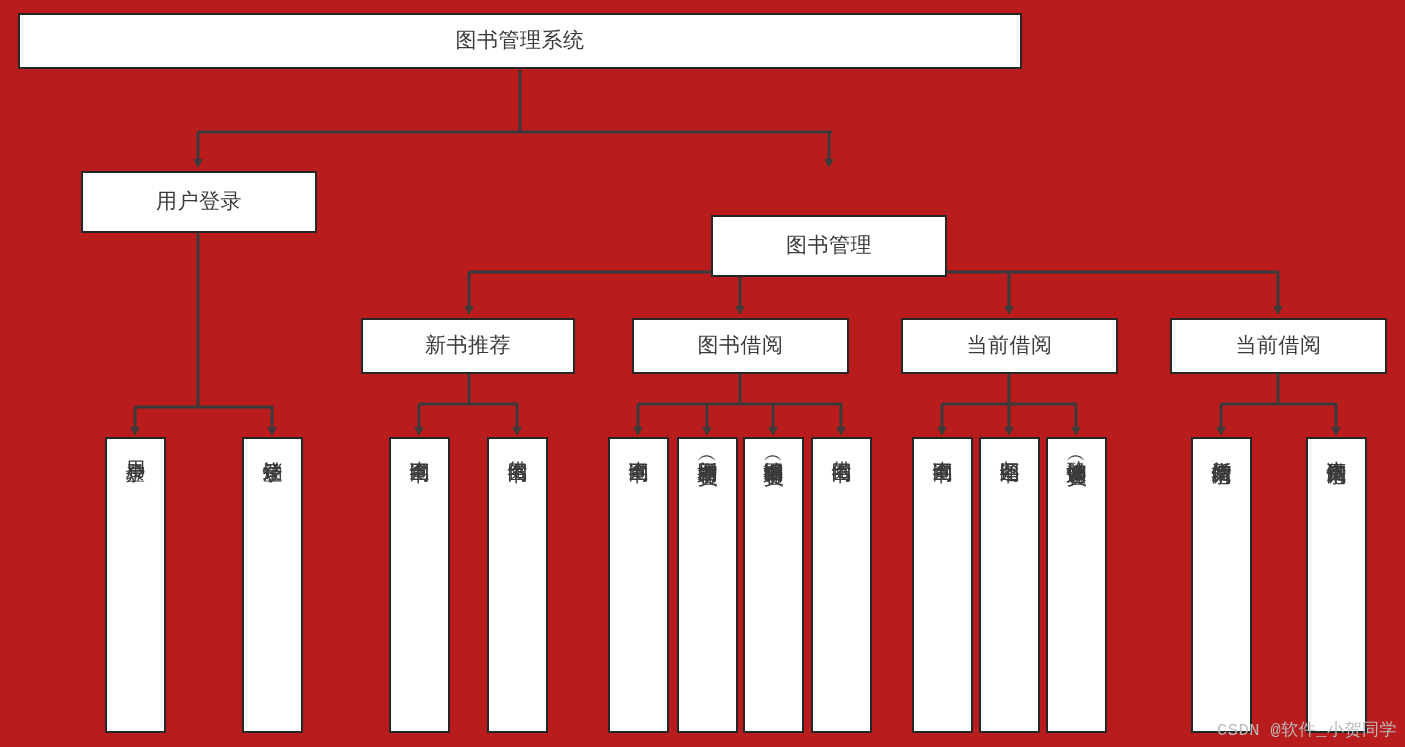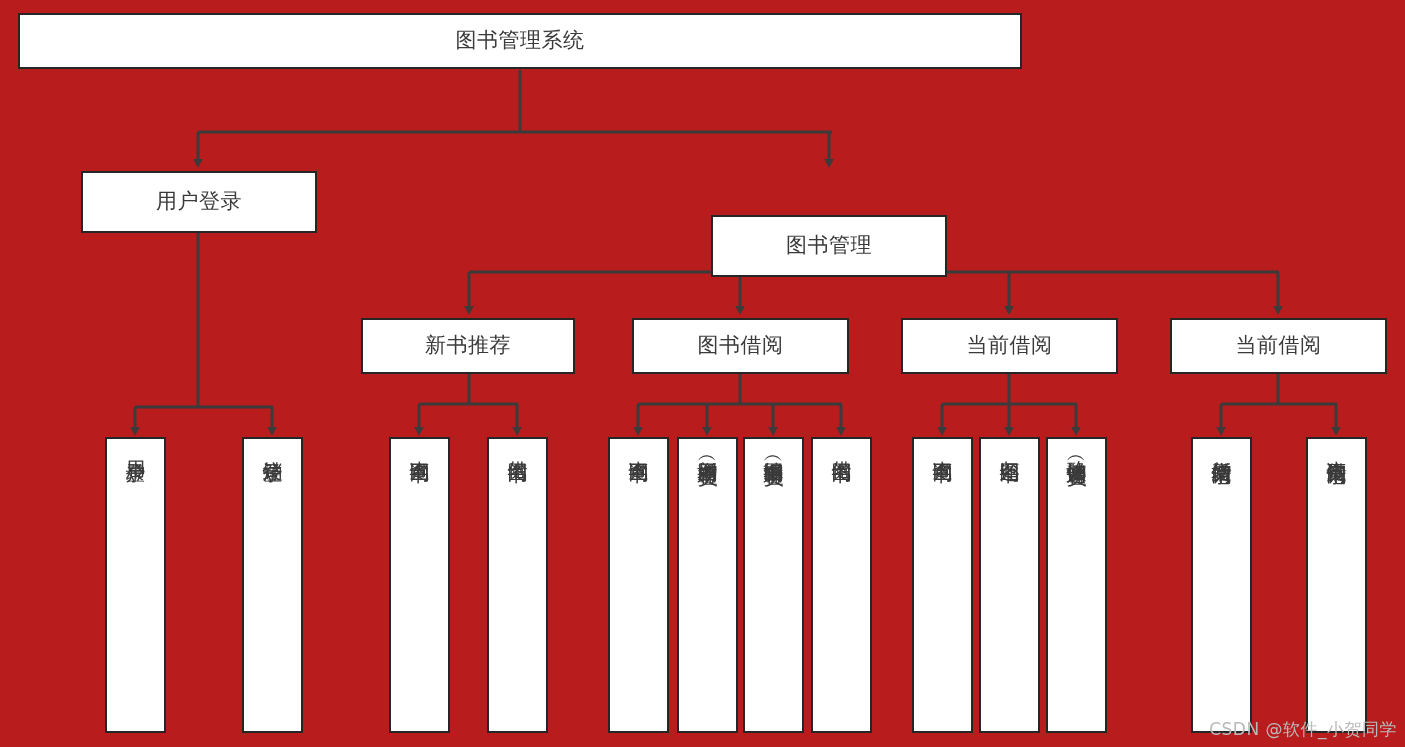--- a/index.html
+++ b/index.html
@@ -65,20 +65,21 @@
   #watermark {
     position: absolute;
     right: 8px;
     bottom: 6px;
     font-size: 17px;
     color: #b9b9b9;
     letter-spacing: 0.5px;
     white-space: nowrap;
     z-index: 3;
     user-select: none;
+    font-family: Liberation Mono, monospace;
   }
 </style>
 </head>
 <body>
 
 <div id="diagram-root">
 
   <svg id="diagram-svg" viewBox="0 0 1405 747" xmlns="http://www.w3.org/2000/svg">
     <defs>
       <marker id="arrowhead" markerWidth="9" markerHeight="10" refX="1.2" refY="5" orient="auto" markerUnits="userSpaceOnUse">

